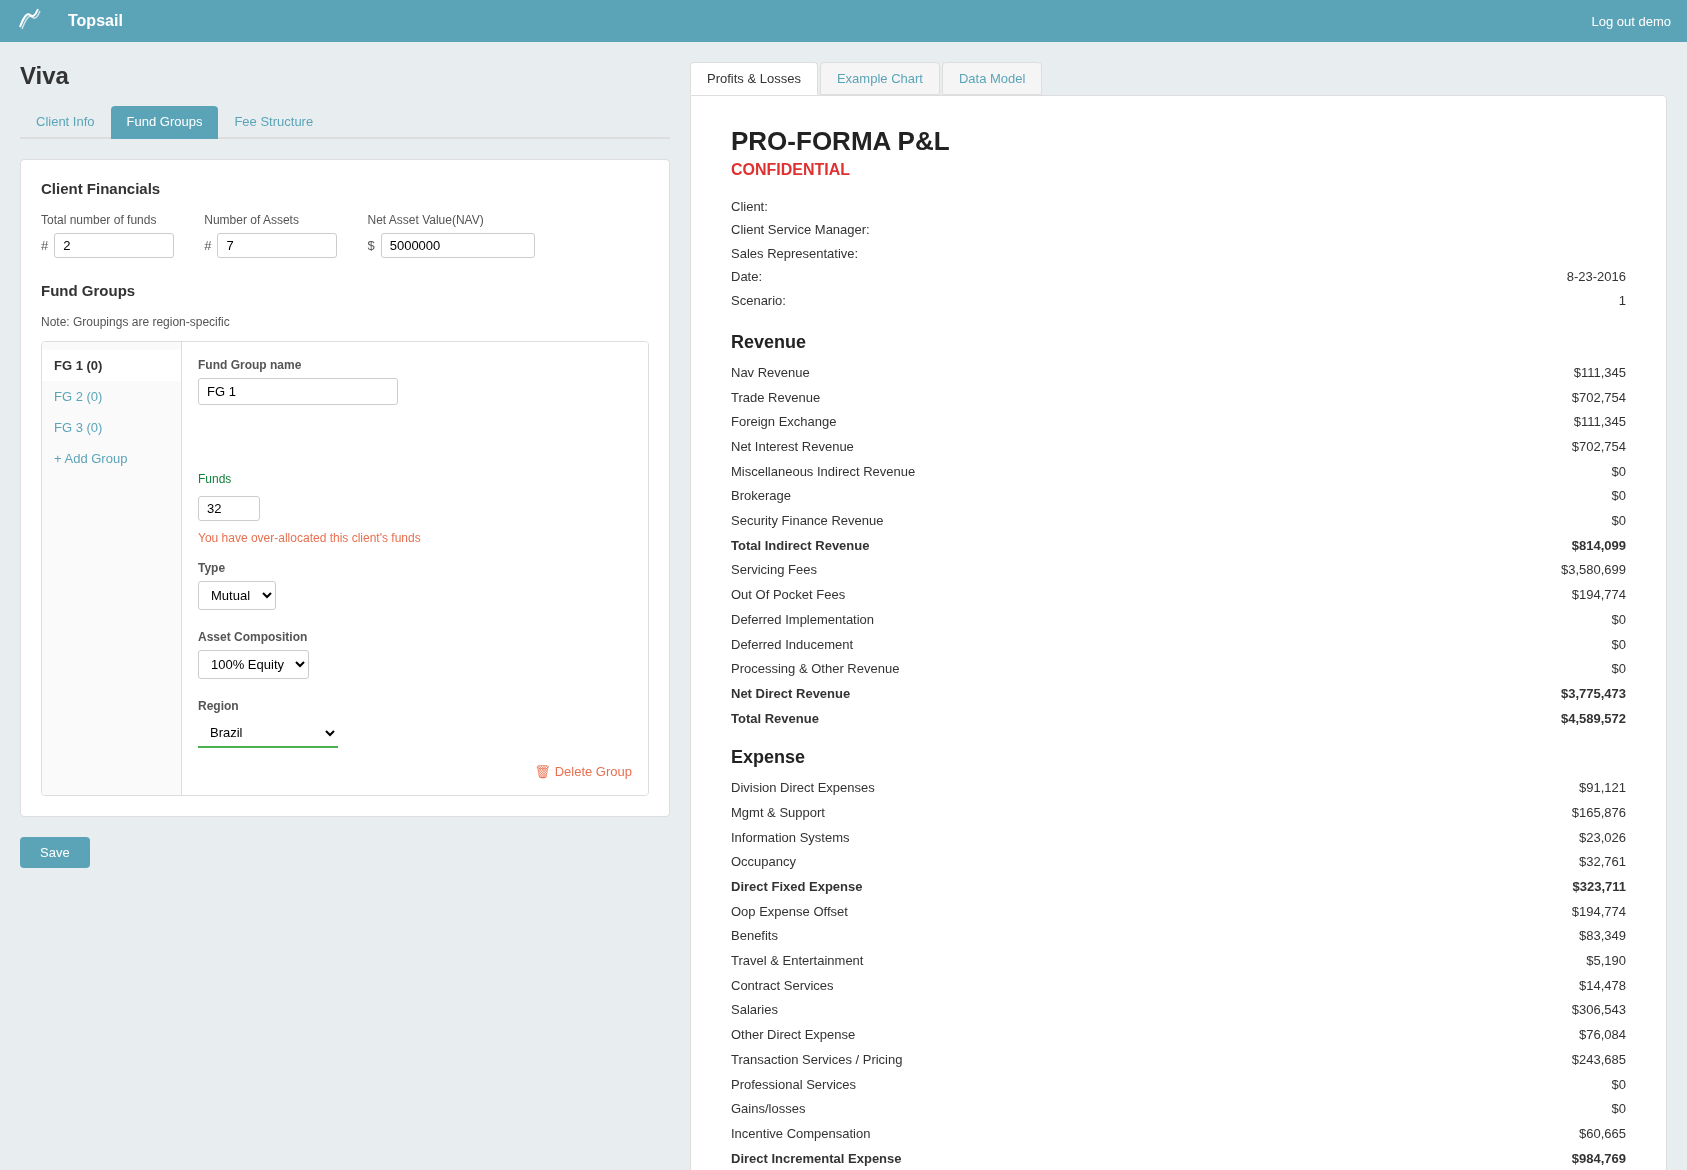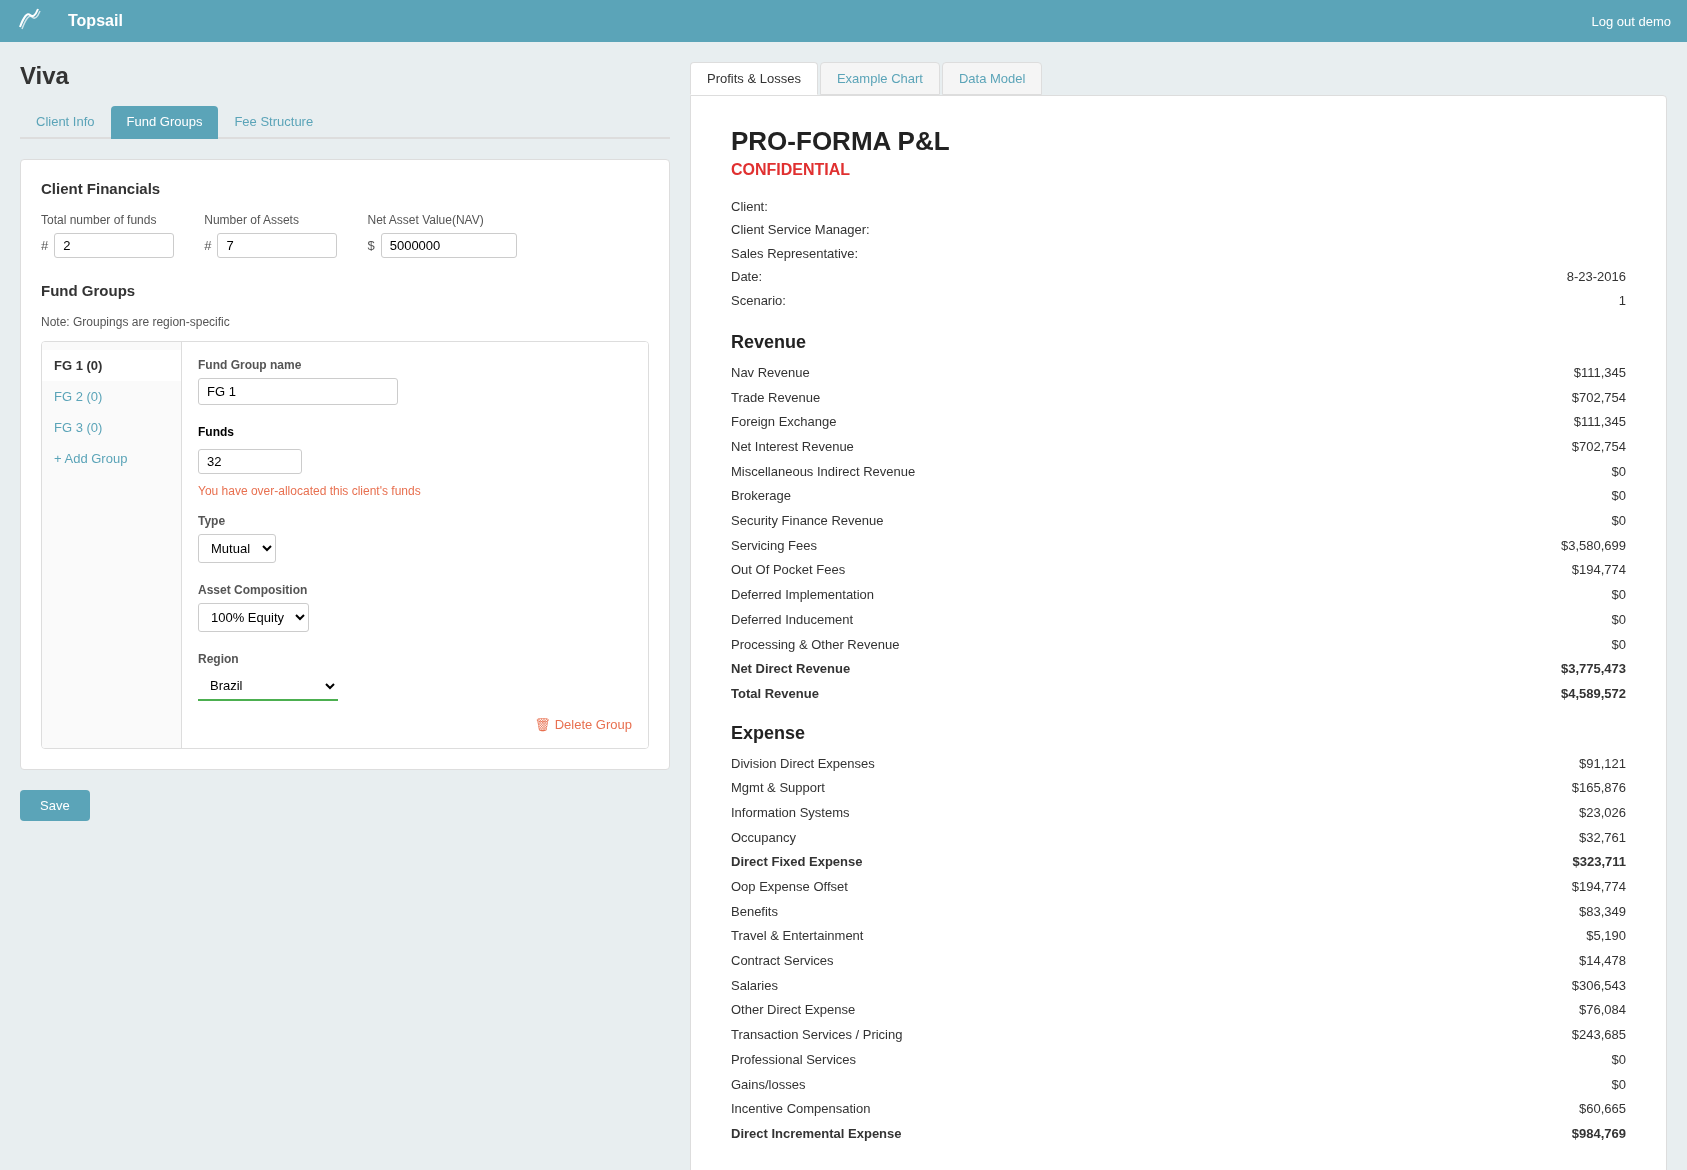--- a/index.html
+++ b/index.html
@@ -115,21 +115,21 @@
       font-size: 13px;
     }
     .number-input {
       border: 1px solid #ccc;
       border-radius: 3px;
       padding: 4px 8px;
       font-size: 13px;
       width: 120px;
     }
     .nav-input {
-      width: 136px;
+      width: 154px;
     }
 
     
     .fund-groups-note {
       font-size: 12px;
       color: #555;
       margin-bottom: 12px;
     }
     .fund-groups-layout {
       display: flex;
@@ -187,32 +187,33 @@
       font-weight: bold;
     }
     .detail-input {
       border: 1px solid #ccc;
       border-radius: 3px;
       padding: 5px 8px;
       font-size: 13px;
       width: 200px;
     }
     .funds-label {
-      color: #000000;
+      color: #15803d;
       font-size: 12px;
-      font-weight: bold;
+      font-weight: normal;
       margin-bottom: 4px;
+      margin-top: 47px;
     }
     .funds-error {
       color: #e87050;
       font-size: 12px;
       margin-top: 4px;
     }
     .funds-input {
-      width: 104px;
+      width: 62px;
     }
     .select-field {
       border: 1px solid #ccc;
       border-radius: 3px;
       padding: 5px 8px;
       font-size: 13px;
       background: white;
     }
     .region-select {
       border-bottom: 2px solid #4caf50;
@@ -511,20 +512,24 @@
             <span class="report-line-value">$0</span>
           </div>
           <div class="report-line">
             <span class="report-line-label">Brokerage</span>
             <span class="report-line-value">$0</span>
           </div>
           <div class="report-line">
             <span class="report-line-label">Security Finance Revenue</span>
             <span class="report-line-value">$0</span>
           </div>
+          <div class="report-line bold">
+            <span class="report-line-label">Total Indirect Revenue</span>
+            <span class="report-line-value">$814,099</span>
+          </div>
           <div class="report-line">
             <span class="report-line-label">Servicing Fees</span>
             <span class="report-line-value">$3,580,699</span>
           </div>
           <div class="report-line">
             <span class="report-line-label">Out Of Pocket Fees</span>
             <span class="report-line-value">$194,774</span>
           </div>
           <div class="report-line">
             <span class="report-line-label">Deferred Implementation</span>

